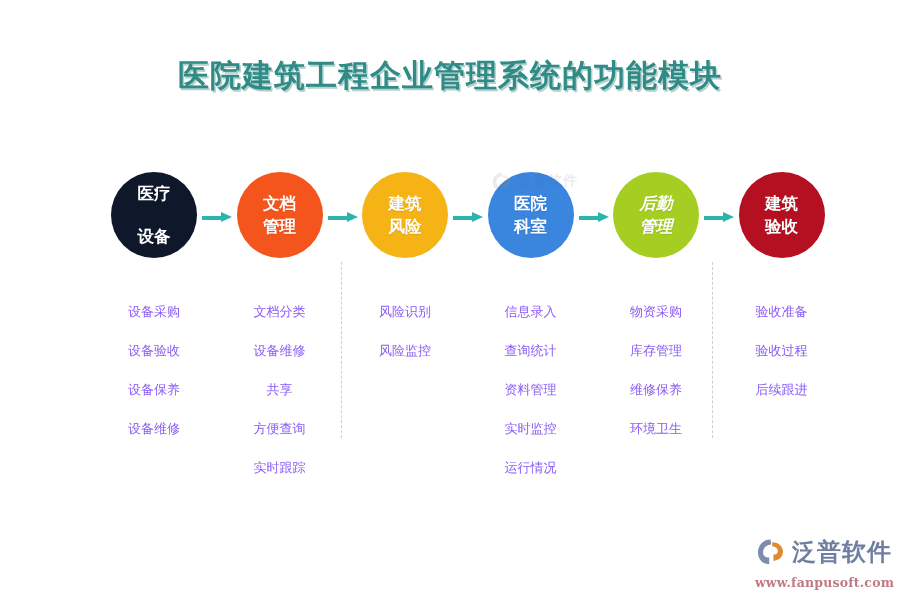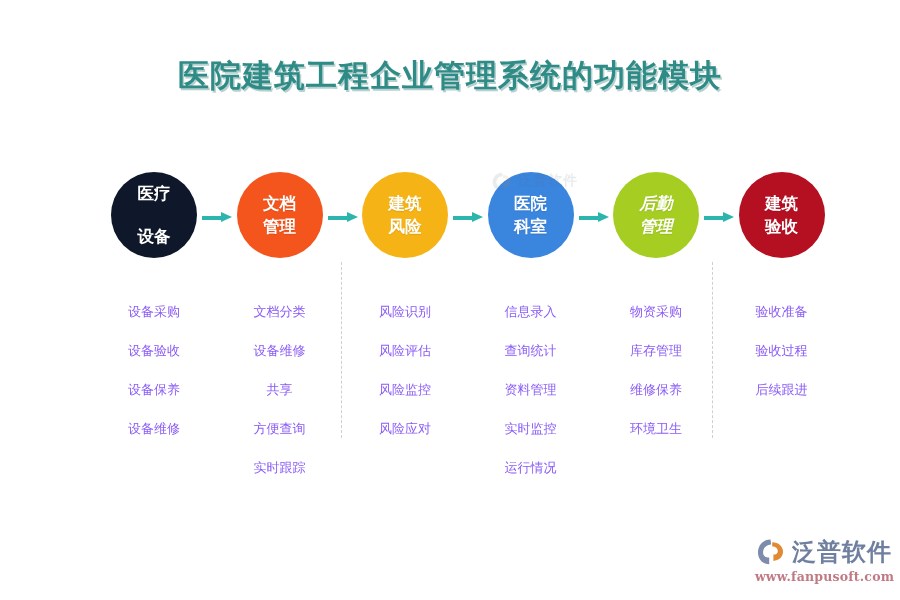--- a/index.html
+++ b/index.html
@@ -110,21 +110,21 @@
     flex-direction:column;
     align-items:center;
   }
   .logo-row { display:flex; align-items:center; gap:5px; }
   .logo-mark { width:30px; height:28px; flex:none; }
   .logo-name {
     font-size:24px; font-weight:bold; color:#6F7FA0; letter-spacing:1px;
     line-height:1;
   }
   .logo-url {
-    margin-top:3px;
+    margin-top:9px;
     font-size:12.5px;
     font-family:"DejaVu Serif","Liberation Serif",serif;
     font-weight:bold;
     color:#C07A84;
     letter-spacing:.2px;
   }
 </style>
 </head>
 <body>
 
@@ -191,23 +191,21 @@
       </div>
       <div class="col" style="left: 204.5px;">
         <div class="item">文档分类</div>
         <div class="item">设备维修</div>
         <div class="item">共享</div>
         <div class="item">方便查询</div>
         <div class="item">实时跟踪</div>
       </div>
       <div class="col" style="left: 330px;">
         <div class="item">风险识别</div>
-        <div class="item">风险评估</div>
         <div class="item">风险监控</div>
-        <div class="item">风险应对</div>
       </div>
       <div class="col" style="left: 455.5px;">
         <div class="item">信息录入</div>
         <div class="item">查询统计</div>
         <div class="item">资料管理</div>
         <div class="item">实时监控</div>
         <div class="item">运行情况</div>
       </div>
       <div class="col" style="left: 581px;">
         <div class="item">物资采购</div>

